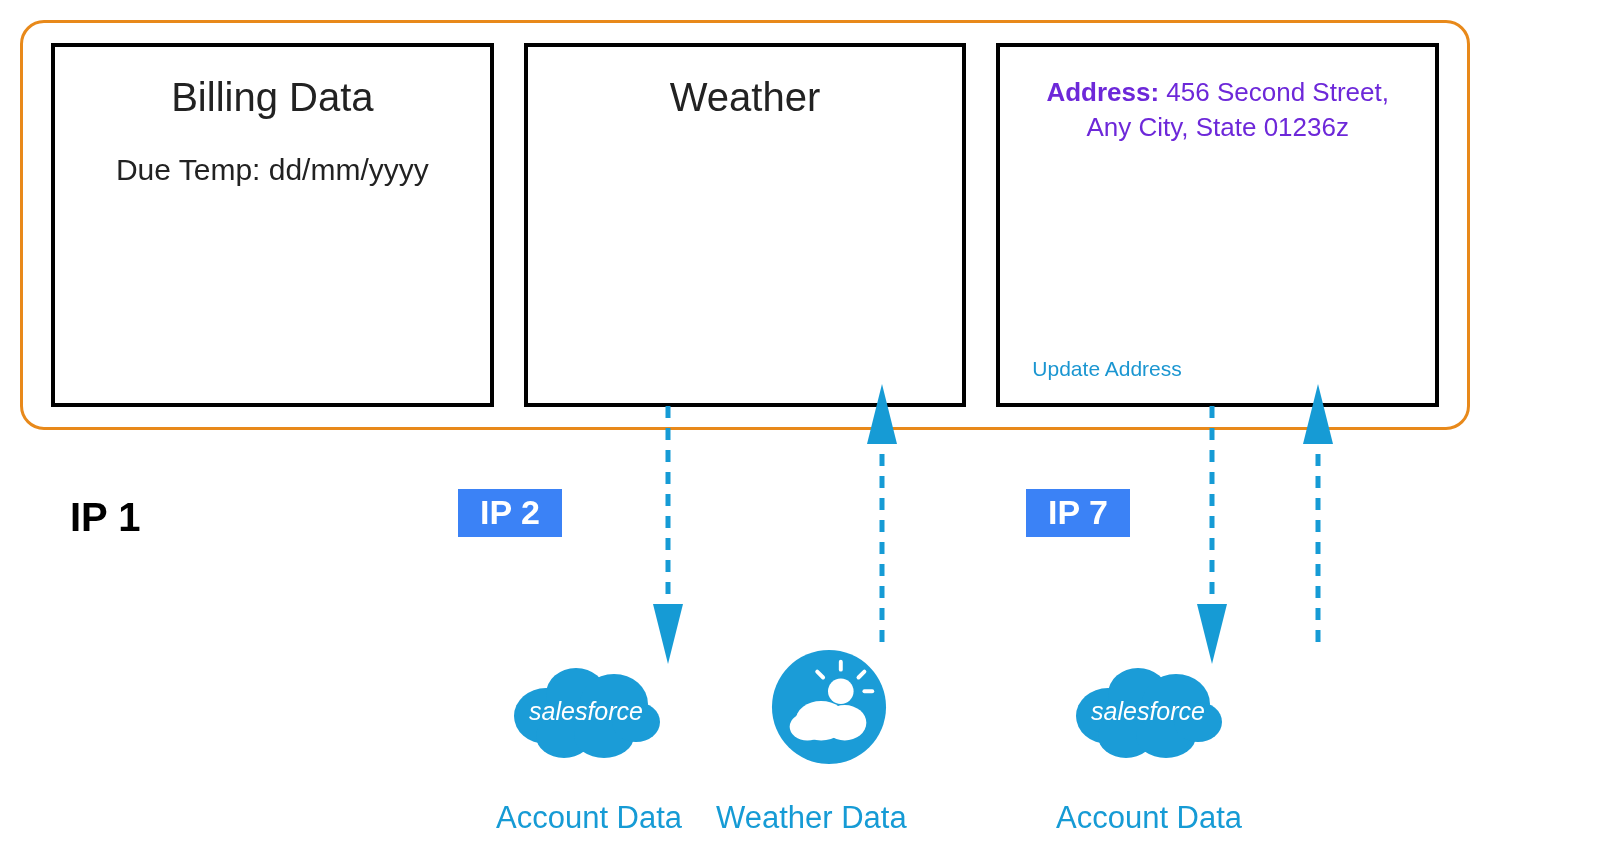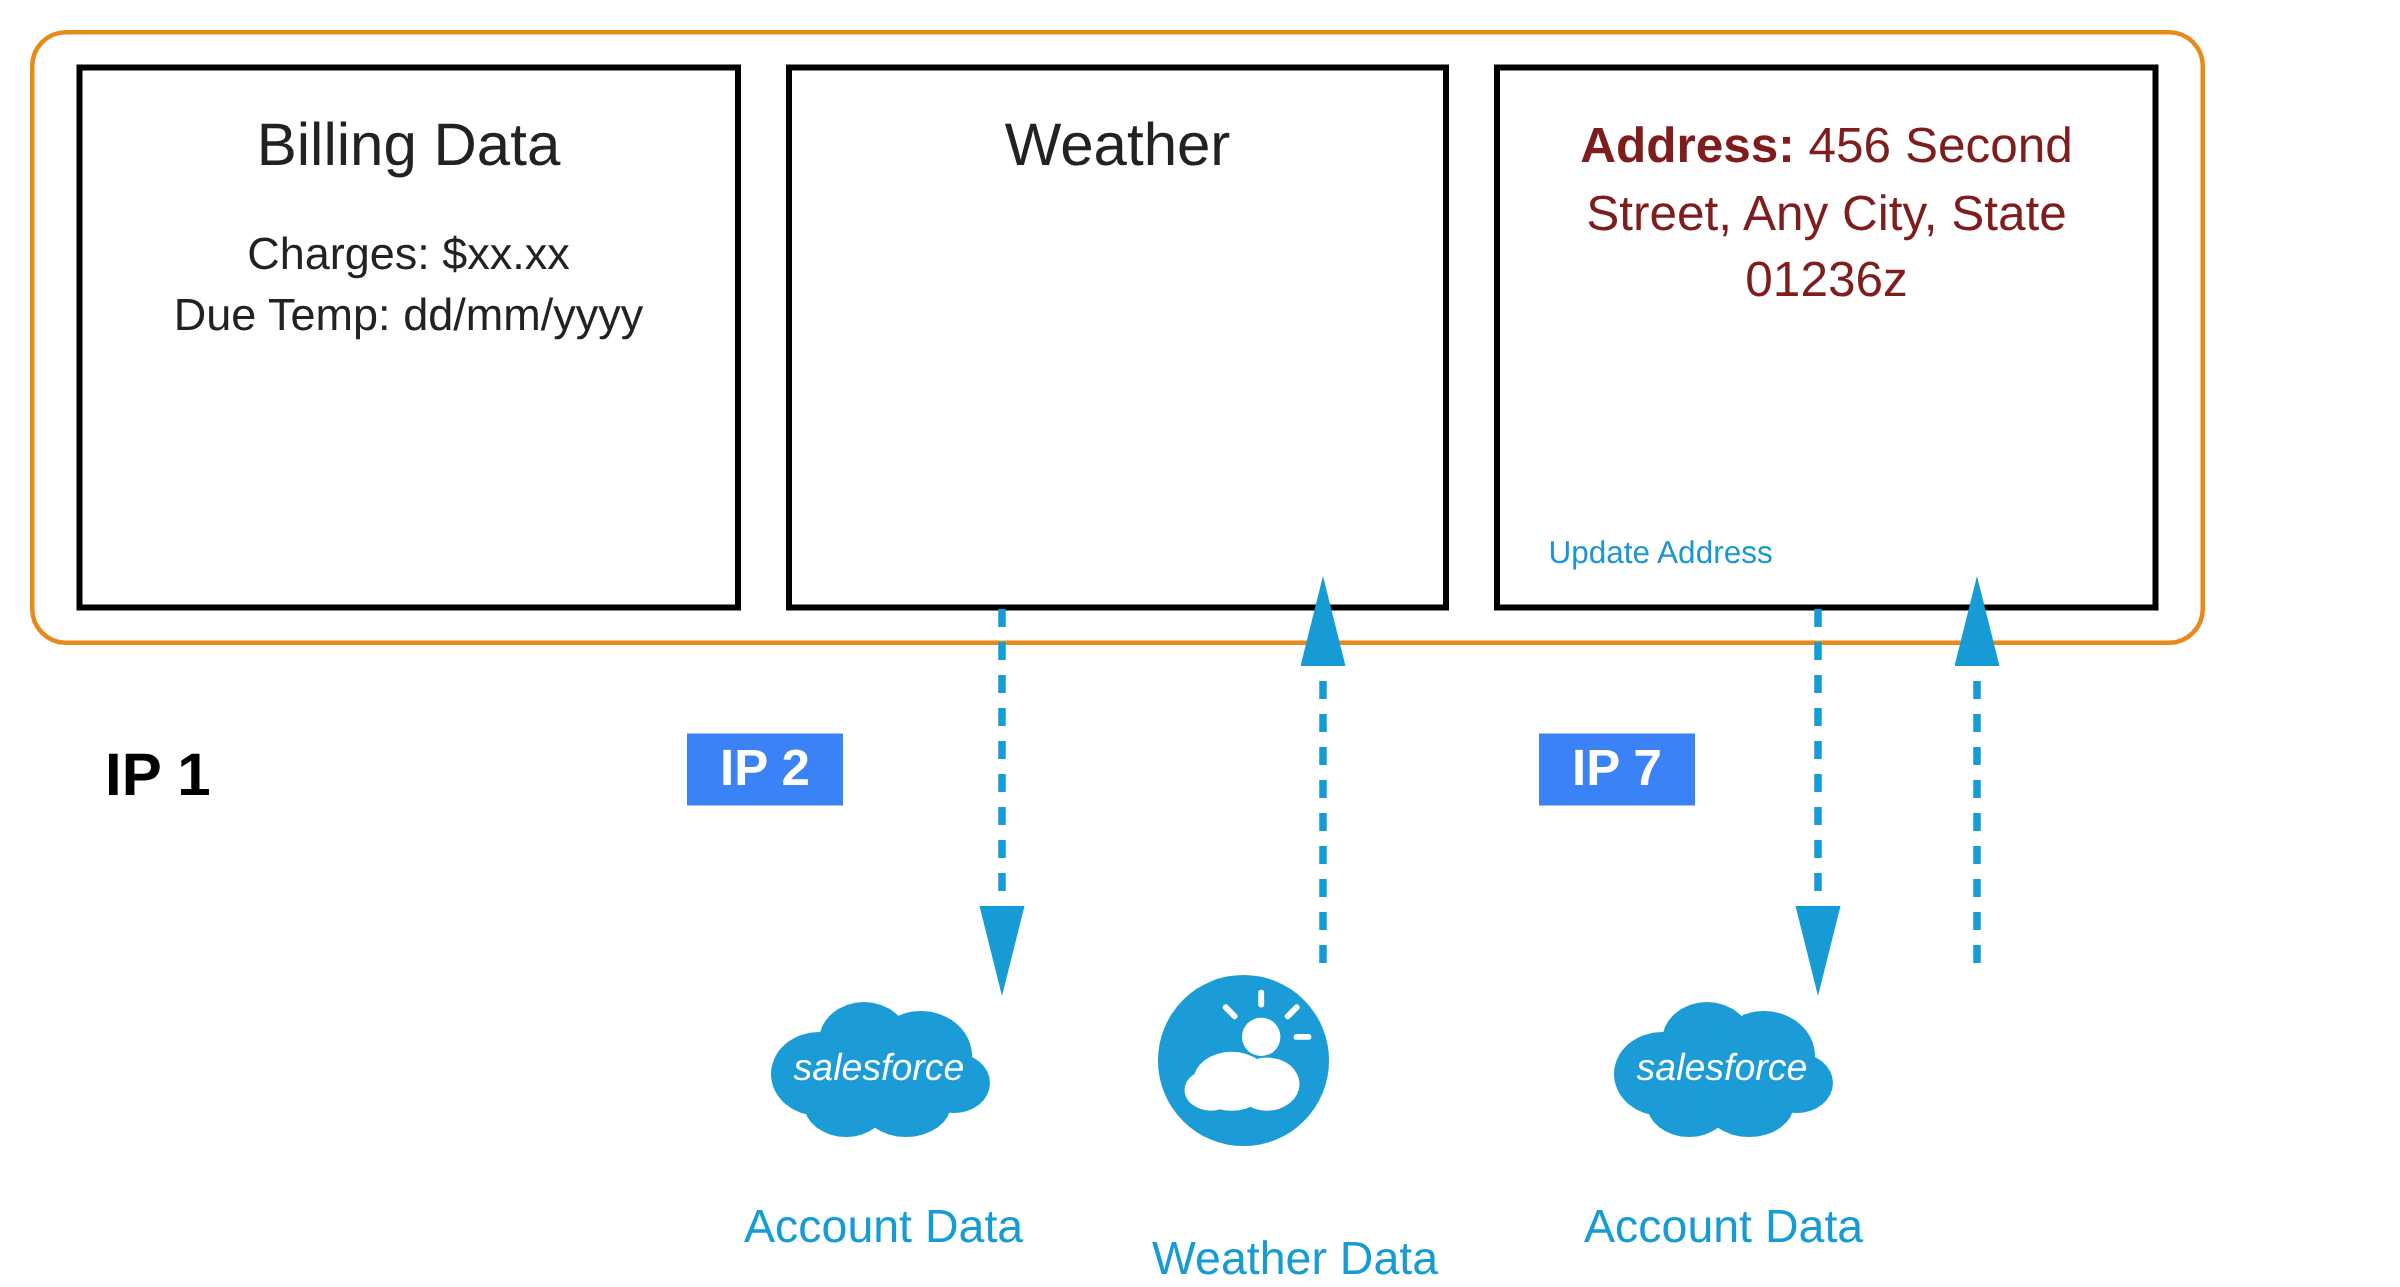--- a/index.html
+++ b/index.html
@@ -43,21 +43,21 @@
       font-size: 40px;
       font-weight: 500;
       color: #222;
       margin-bottom: 30px;
     }
     .card-line {
       font-size: 30px;
       color: #222;
       line-height: 1.35;
     }
-    .address-line { font-size: 33px; color: #7f1d1d; line-height: 1.35; }
+    .address-line { font-size: 26px; color: #6d28d9; line-height: 1.35; }
     .addr-label { font-weight: 600; }
     .update-link {
       position: absolute;
       left: 32px;
       bottom: 22px;
       font-size: 21px;
       color: #1b96d1;
       text-align: left;
       cursor: pointer;
     }
@@ -86,21 +86,21 @@
     .ip2 { left: 438px; top: -6px; }
     .ip3 { left: 1006px; top: -6px; }
 
     .caption {
       position: absolute;
       color: #169bd5;
       font-size: 31px;
       font-weight: 500;
     }
     .cap-account1 { left: 496px; top: 800px; }
-    .cap-weather { left: 768px; top: 800px; margin-top: 21px; }
+    .cap-weather { left: 716px; top: 800px; }
     .cap-account2 { left: 1056px; top: 800px; }
 
     .sf-cloud {
       position: absolute;
       width: 160px;
       height: 110px;
     }
     .sf1 { left: 506px; top: 654px; }
     .sf2 { left: 1068px; top: 654px; }
     .weather-icon {
@@ -115,24 +115,20 @@
   </style>
 </head>
 <body>
 
 <div class="diagram">
 
   <div class="outer-container">
 
     <div class="card">
       <div class="card-title">Billing Data</div>
-      <div class="card-line">
-        <span>Charges:</span>
-        <span>$xx.xx</span>
-      </div>
       <div class="card-line">
         <span>Due Temp:</span>
         <span>dd/mm/yyyy</span>
       </div>
     </div>
 
     <div class="card">
       <div class="card-title">Weather</div>
     </div>
 

